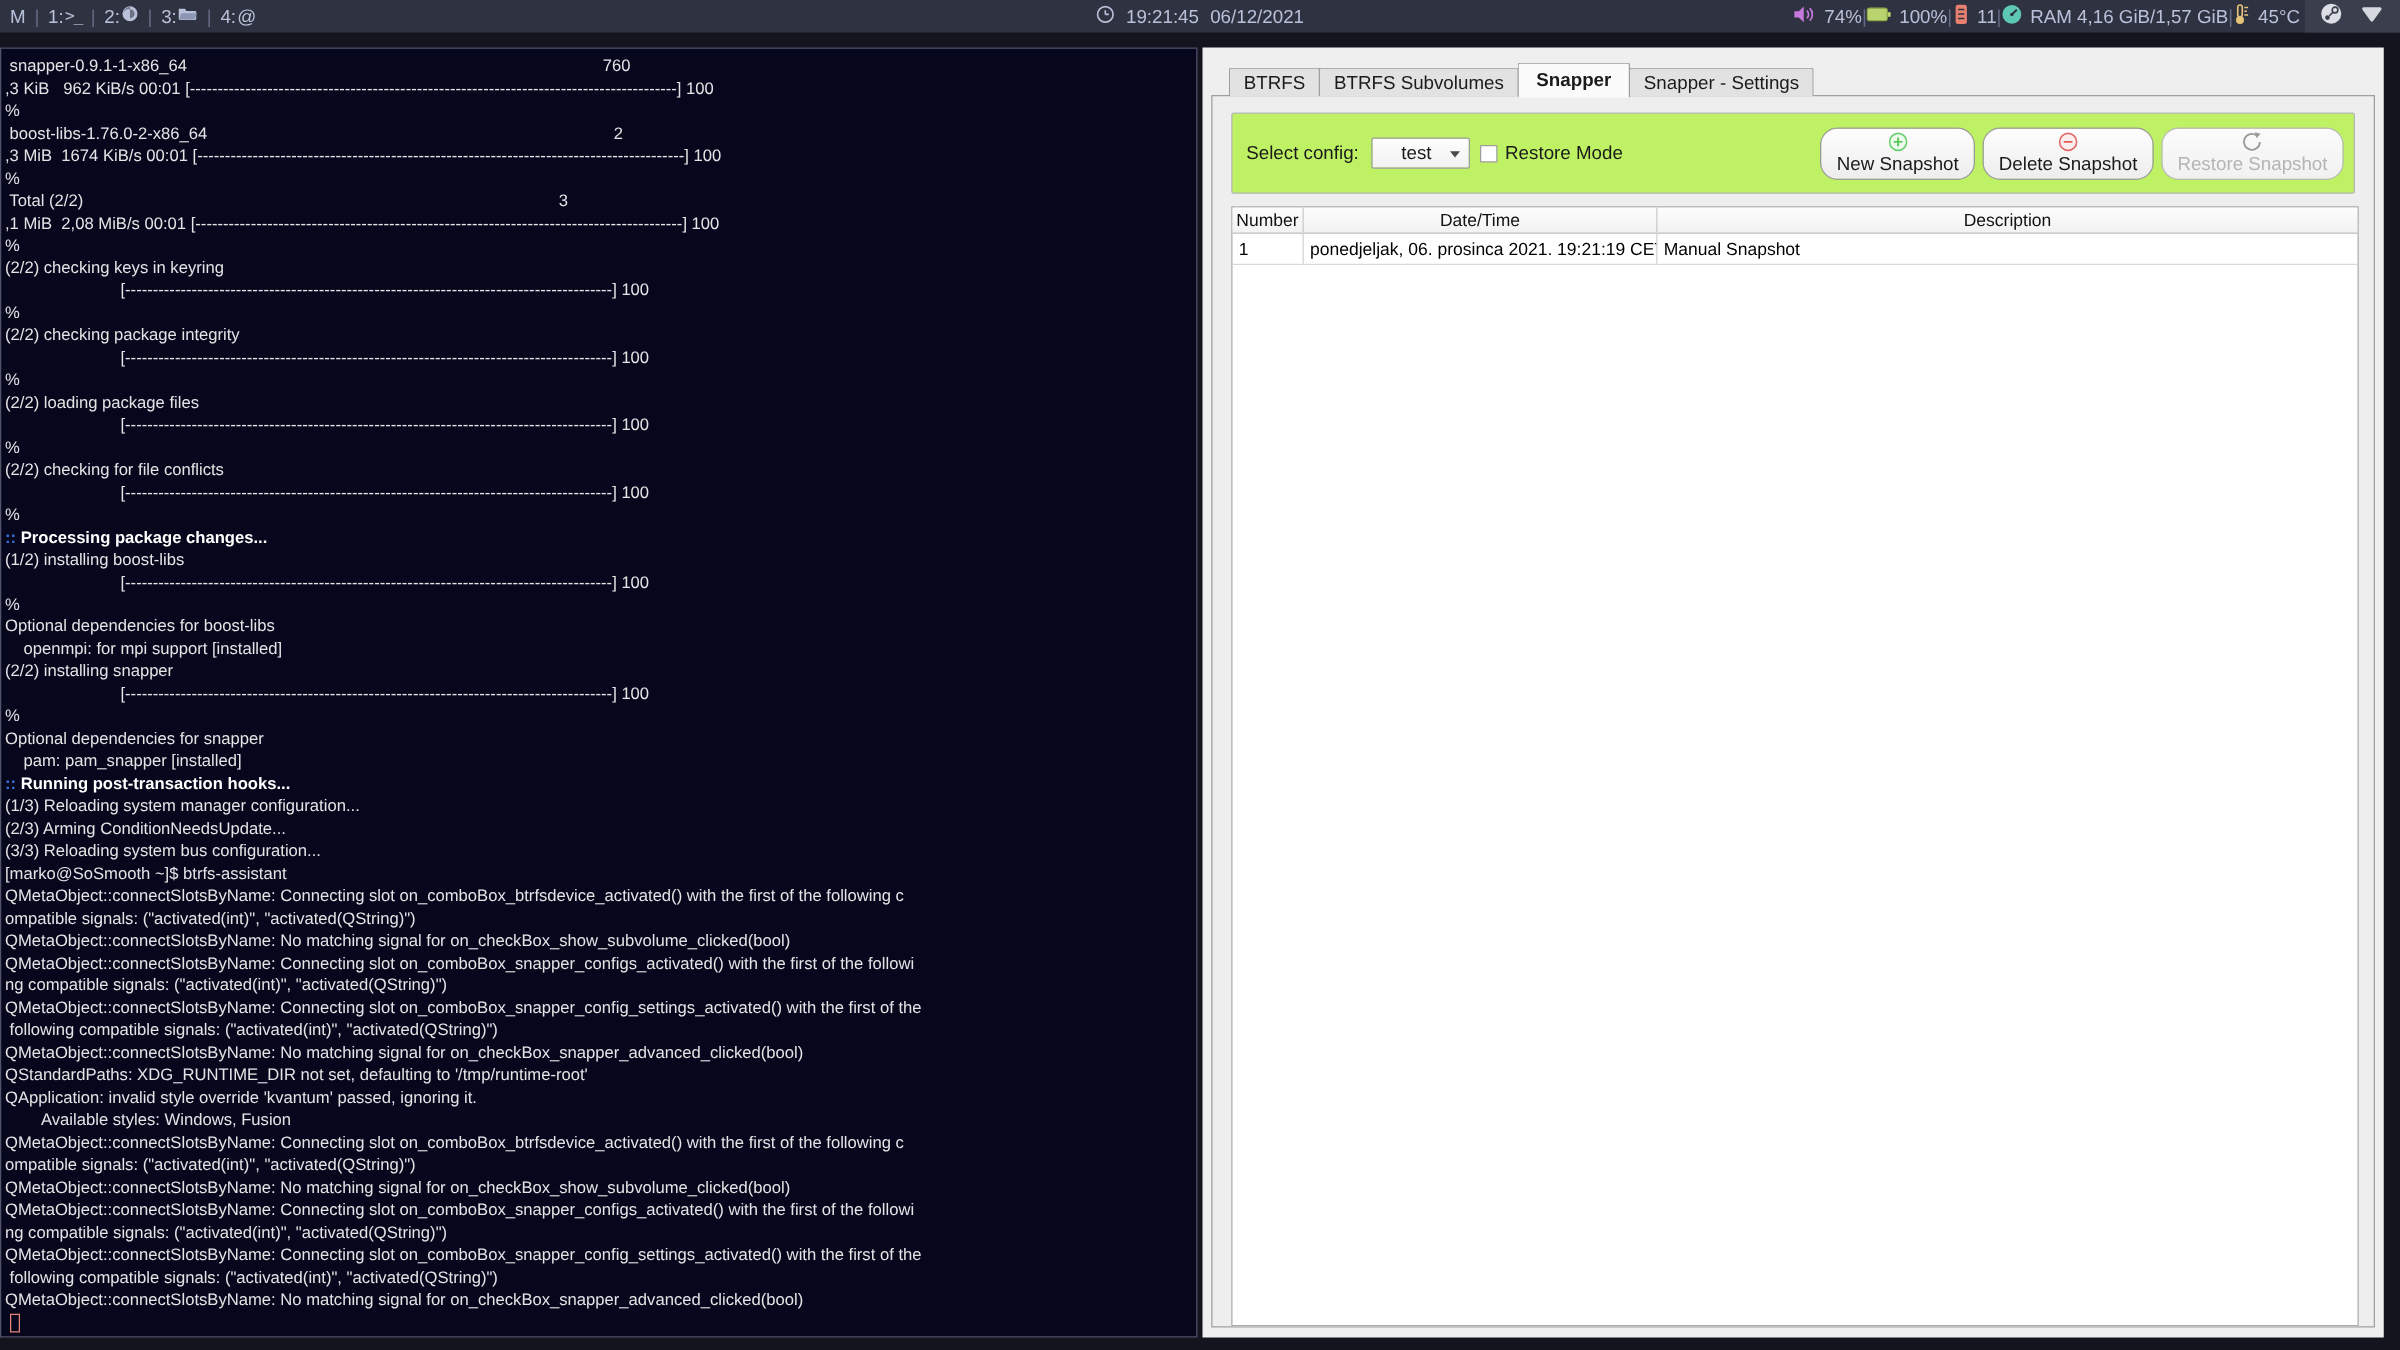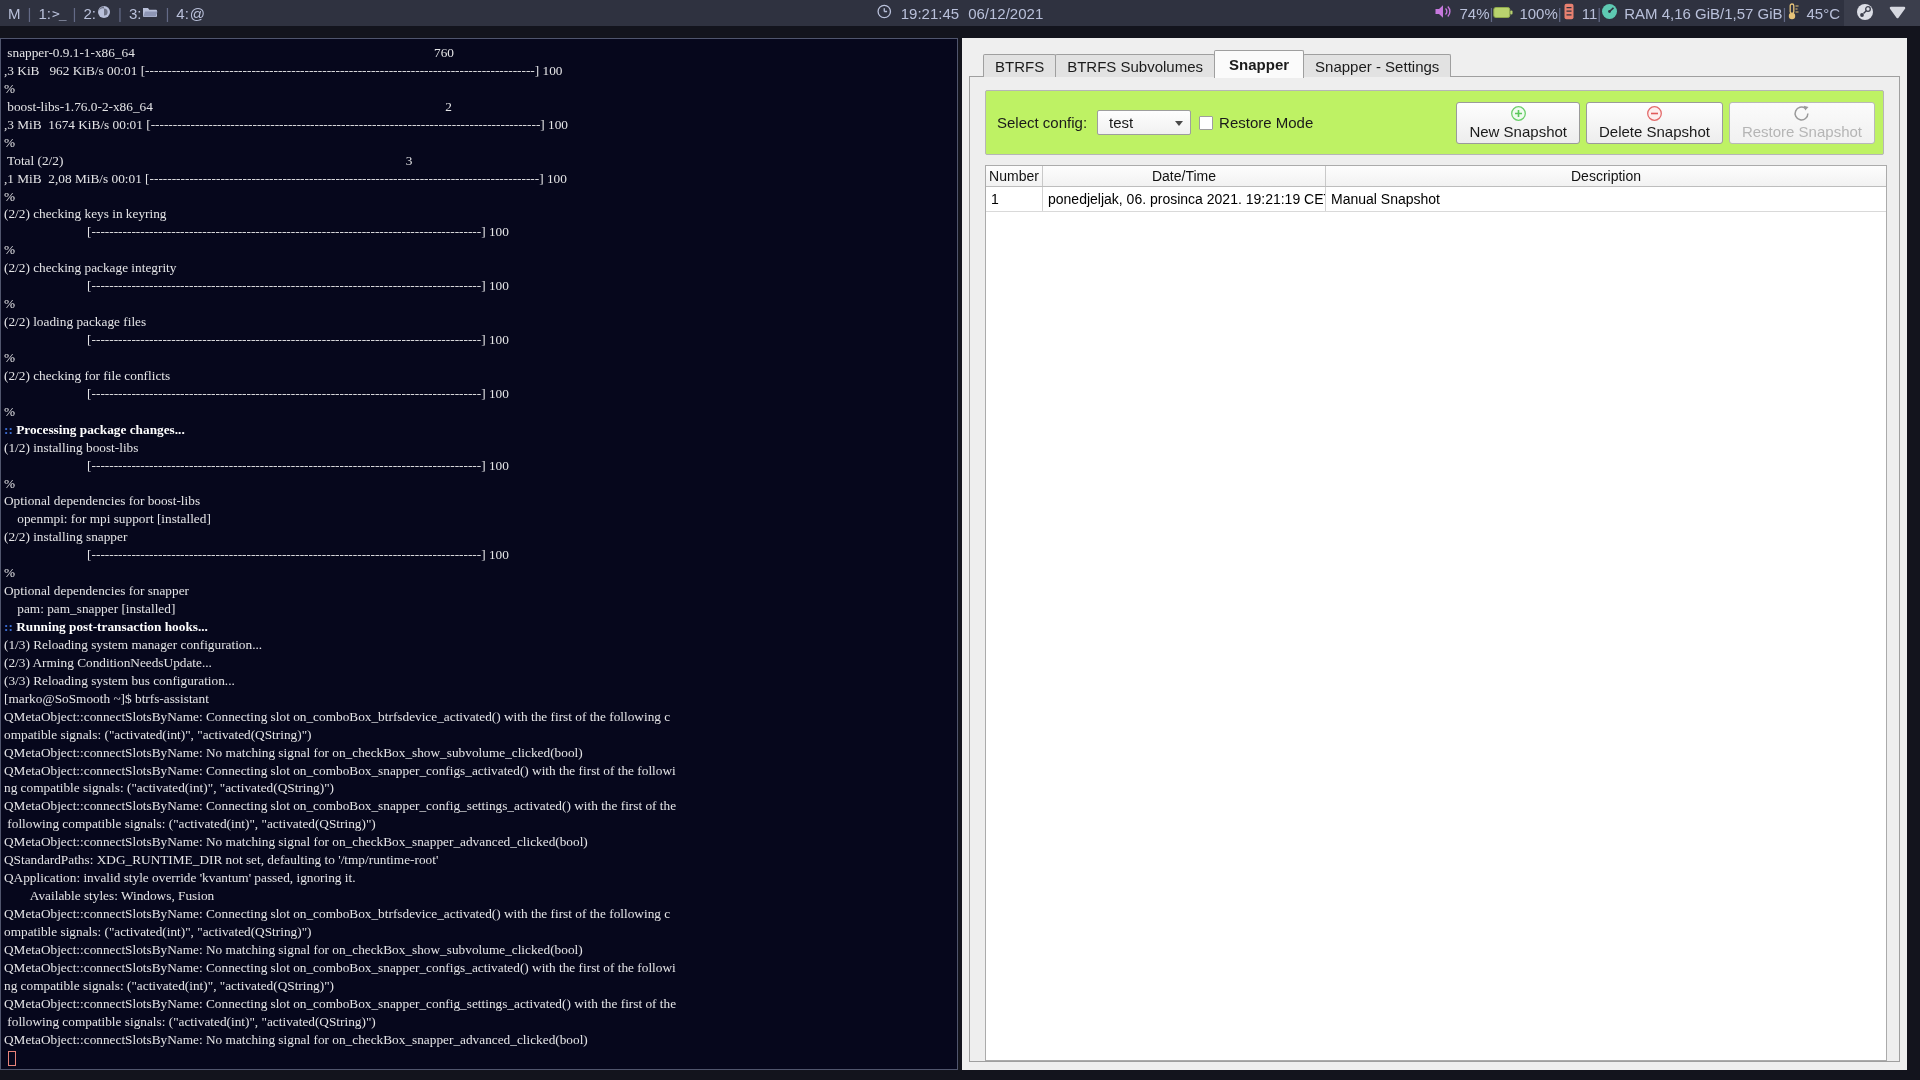--- a/index.html
+++ b/index.html
@@ -23,21 +23,21 @@
   .bar-right { margin-left:auto; display:flex; align-items:center; gap:0; height:100%; }
   .stat { display:flex; align-items:center; gap:6px; }
   .tray { background:#3b3e4c; height:26px; display:flex; align-items:center; gap:14px; padding:0 13px 0 12px; margin-left:4px; }
   .bar-icon { display:inline-block; vertical-align:middle; }
 
   
   .terminal {
     position:absolute; left:0; top:38px; width:958px; height:1032px;
     background:#06071c; border:1px solid #50556d; padding:5px 2px 0 3px;
   }
-  .term-pre { margin:0; font-family:Liberation Serif, serif; font-size:13.3px; line-height:17.95px; color:#e4e4e6; }
+  .term-pre { margin:0; font-family:Liberation Sans, sans-serif; font-size:13.3px; line-height:17.95px; color:#e4e4e6; }
   .tline { height:17.95px; white-space:pre; }
   .tbold { font-weight:bold; color:#ffffff; }
   .tcolon { color:#3d6fd6; font-weight:bold; }
   .tcursor { display:inline-block; width:8px; height:15px; border:1.5px solid #e8837a; vertical-align:middle; margin-left:4px; margin-top:1px; }
 
   
   .app {
     position:absolute; left:962px; top:38px; width:945px; height:1032px;
     background:#efefef; color:#1a1a1a; font-size:15px;
     display:flex; flex-direction:column; padding:0 7px 8px 7px;
@@ -53,33 +53,33 @@
     position:relative; z-index:1; flex:1; margin-top:-1px;
     border:1px solid #9f9f9f; background:#eeeeee;
     display:flex; flex-direction:column;
   }
   .toolbar-frame {
     margin:13px 15px 0 15px; height:65px; border:1px solid #b6b6b6; border-radius:2px;
     background:#bef264; display:flex; align-items:center; padding:0 8px 0 11px;
   }
   .tool-label { color:#1a1a1a; }
   .combo {
-    margin-left:10px; width:94px; height:25px; border:1px solid #9e9e9e; border-radius:2px;
+    margin-left:10px; width:79px; height:25px; border:1px solid #9e9e9e; border-radius:2px;
     background:linear-gradient(#fefefe,#f1f1f1); display:flex; align-items:center;
-    padding:0 11px; position:relative; cursor:default;
+    padding:0 23px; position:relative; cursor:default;
   }
   .combo-arrow {
     position:absolute; right:7px; top:10px; width:0; height:0;
     border-left:4px solid transparent; border-right:4px solid transparent; border-top:5px solid #4a4a4a;
   }
   .checkbox { margin-left:8px; width:14px; height:14px; border:1px solid #9e9e9e; border-radius:1px; background:#ffffff; cursor:default; }
   .check-label { margin-left:6px; }
   .btn-group { margin-left:auto; display:flex; gap:6px; }
   .qbtn {
-    min-width:104px; height:42px; border:1px solid #9b9b9b; border-radius:3px;
+    min-width:104px; height:42px; border:1px solid #9b9b9b; border-radius:14px;
     background:linear-gradient(#fefefe,#ededed); font-family:"Liberation Sans", sans-serif;
     font-size:15px; color:#1a1a1a; display:flex; flex-direction:column; align-items:center;
     justify-content:center; gap:1px; padding:2px 12px 3px 12px; cursor:default;
   }
   .qbtn.disabled { color:#b5b5b5; border-color:#b9b9b9; background:linear-gradient(#fbfbfb,#f1f1f1); }
   .qbtn svg { display:block; }
 
   .snap-table { margin:10px 12px 0 15px; flex:1; background:#ffffff; border:1px solid #ababab; overflow:hidden; }
   .thead {
     display:grid; grid-template-columns:57px 283px 1fr;

